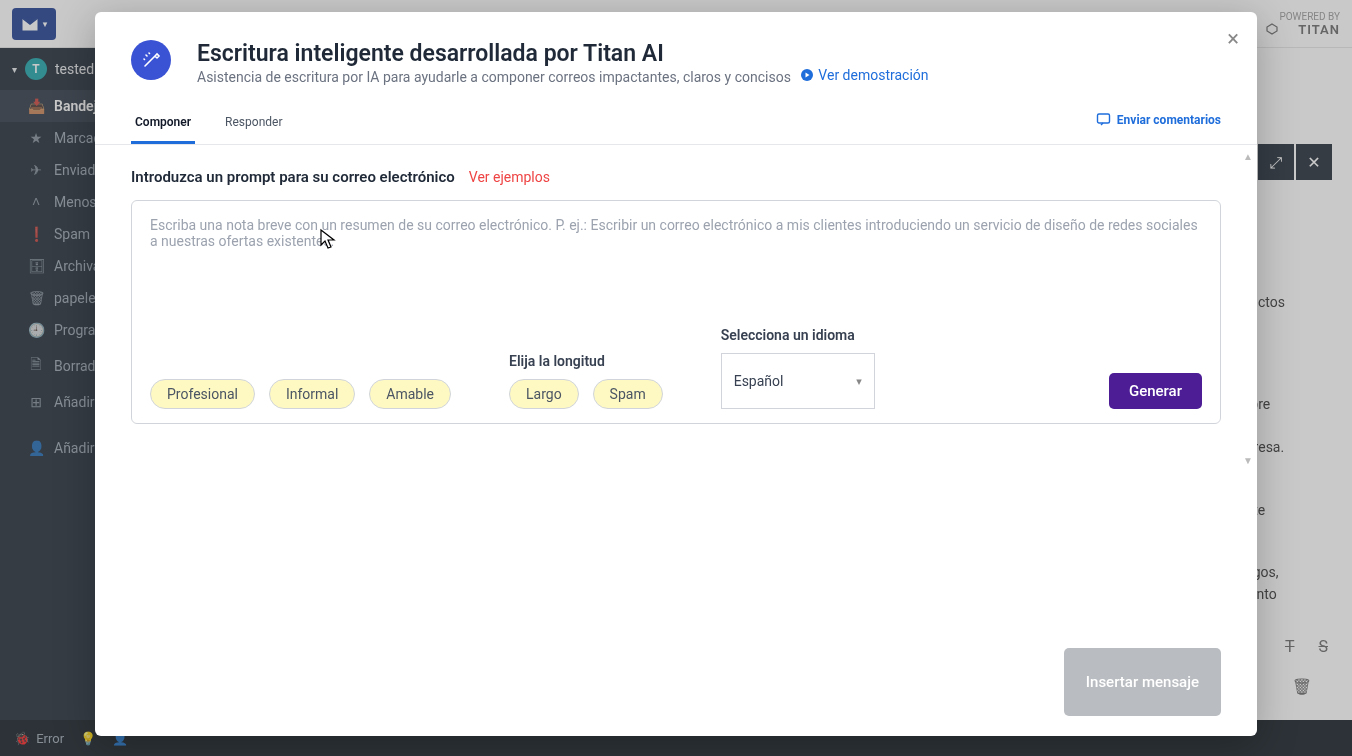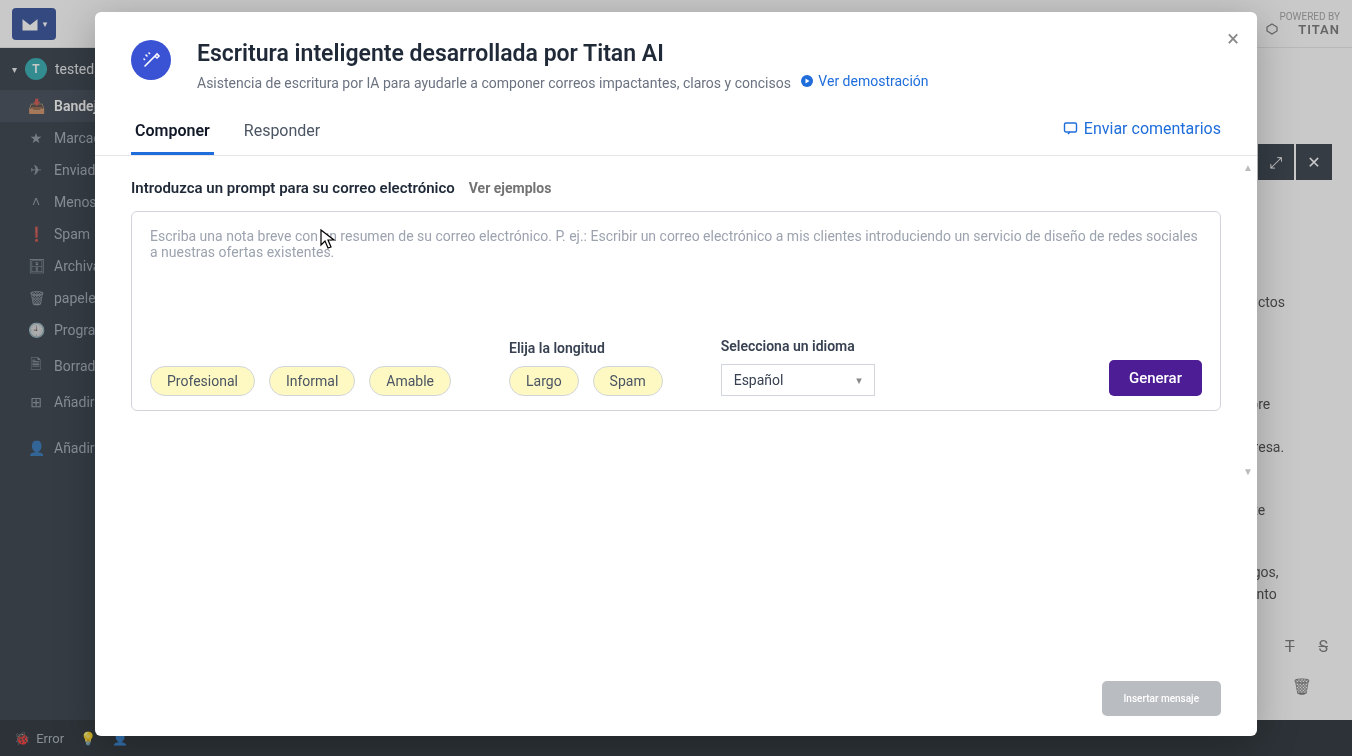--- a/index.html
+++ b/index.html
@@ -28,44 +28,44 @@
 .content-area { flex: 1; background: #fff; position: relative; }
 
 
 .overlay { position: absolute; inset: 0; background: rgba(100,100,100,0.35); display: flex; align-items: flex-start; justify-content: center; padding-top: 12px; }
 .modal { width: 1162px; height: 724px; background: #fff; border-radius: 6px; box-shadow: 0 8px 40px rgba(0,0,0,0.25); display: flex; flex-direction: column; position: relative; }
 .modal-close { position: absolute; top: 14px; right: 18px; font-size: 22px; color: #888; cursor: pointer; background: none; border: none; }
 
 .modal-header { display: flex; gap: 26px; padding: 28px 36px 12px 36px; }
 .ai-badge { width: 40px; height: 40px; border-radius: 50%; background: #3a52d4; display: flex; align-items: center; justify-content: center; color: #fff; flex-shrink: 0; }
 .modal-title { font-size: 23px; font-weight: 600; color: #1f2937; }
-.modal-sub { font-size: 14px; color: #6b7280; margin-top: 6px; }
+.modal-sub { font-size: 14px; color: #6b7280; }
 .modal-sub a { color: #1e6ddb; text-decoration: none; margin-left: 6px; display:inline-flex; align-items:center; gap:4px;}
 
 .tabs-row { display: flex; align-items: center; padding: 8px 36px 0 36px; border-bottom: 1px solid #e5e7eb; }
-.tab { padding: 10px 4px 12px 4px; margin-right: 26px; font-size: 16px; color: #4b5563; cursor: pointer; border-bottom: 3px solid transparent; }
+.tab { padding: 10px 4px 12px 4px; margin-right: 26px; font-size: 12px; color: #4b5563; cursor: pointer; border-bottom: 3px solid transparent; }
 .tab.active { color: #111827; font-weight: 600; border-bottom-color: #1e6ddb; }
-.feedback-link { margin-left: auto; color: #1e6ddb; font-size: 16px; display: flex; align-items: center; gap: 6px; cursor: pointer; padding-bottom: 10px; }
+.feedback-link { margin-left: auto; color: #1e6ddb; font-size: 12px; display: flex; align-items: center; gap: 6px; cursor: pointer; padding-bottom: 10px; font-weight: bold; }
 
 .modal-body { padding: 22px 36px; flex: 1; position: relative; }
 .prompt-label { font-size: 15px; font-weight: 600; color: #1f2937; }
-.examples-link { color: #737373; font-size: 14px; font-weight: 700; margin-left: 10px; cursor: pointer; margin-top: 48px; }
+.examples-link { color: #ef4444; font-size: 14px; font-weight: 400; margin-left: 10px; cursor: pointer; margin-top: 48px; }
 .prompt-box { margin-top: 14px; border: 1px solid #d1d5db; border-radius: 6px; padding: 16px 18px 14px 18px; background: #fff; }
 .prompt-textarea { width: 100%; border: none; resize: none; height: 96px; font-size: 14px; color: #374151; outline: none; font-family: inherit; }
 .prompt-textarea::placeholder { color: #9ca3af; }
 
 .options-row { display: flex; align-items: flex-end; gap: 48px; margin-top: 10px; }
 .opt-group-label { font-size: 14px; font-weight: 600; color: #374151; margin-bottom: 10px; }
 .pill { display: inline-flex; align-items: center; border: 1px solid #d1d5db; border-radius: 18px; padding: 6px 16px; font-size: 14px; color: #4b5563; margin-right: 10px; cursor: pointer; background: #fef9c3; }
 .lang-select { position: relative; }
-.lang-btn { width: 154px; border: 1px solid #d1d5db; border-radius: 0; padding: 7px 12px; font-size: 14px; color: #374151; display: flex; align-items: center; justify-content: space-between; background: #fff; cursor: pointer; }
+.lang-btn { width: 154px; border: 1px solid #d1d5db; border-radius: 0; padding: 19px 12px; font-size: 14px; color: #374151; display: flex; align-items: center; justify-content: space-between; background: #fff; cursor: pointer; }
 .gen-btn { margin-left: auto; background: #4c1d95; color: #fff; border: none; border-radius: 5px; padding: 9px 20px; font-size: 15px; font-weight: 500; cursor: pointer; }
 
 .modal-footer { padding: 16px 36px 20px 36px; display: flex; justify-content: flex-end; border-top: 1px solid transparent; }
-.insert-btn { background: #b9bcc0; color: #fff; border: none; border-radius: 5px; padding: 12px 22px; font-size: 10px; font-weight: 500; cursor: not-allowed; }
+.insert-btn { background: #b9bcc0; color: #fff; border: none; border-radius: 5px; padding: 25px 22px; font-size: 15px; font-weight: 500; cursor: not-allowed; }
 
 .scroll-hint-up, .scroll-hint-down { position: absolute; right: 4px; font-size: 10px; color: #bbb; }
 .scroll-hint-up { top: 6px; }
 .scroll-hint-down { bottom: -4px; }
 .cursor-pointer { position: absolute; left: 224px; top: 216px; pointer-events: none; }
 
 .compose-close-row { position:absolute; right:20px; top:96px; display:flex; gap:2px;}
 .compose-close-row .sq { width:36px; height:36px; background:#1c2733; color:#fff; display:flex; align-items:center; justify-content:center; font-size:16px;}
 .bg-text-snip { position:absolute; right:42px; top:244px; width:72px; font-size:14px; color:#333; line-height:1.55; text-align:left;}
 .bg-icons-row { position:absolute; right:24px; bottom:64px; display:flex; gap:24px; color:#666; font-size:16px;}

